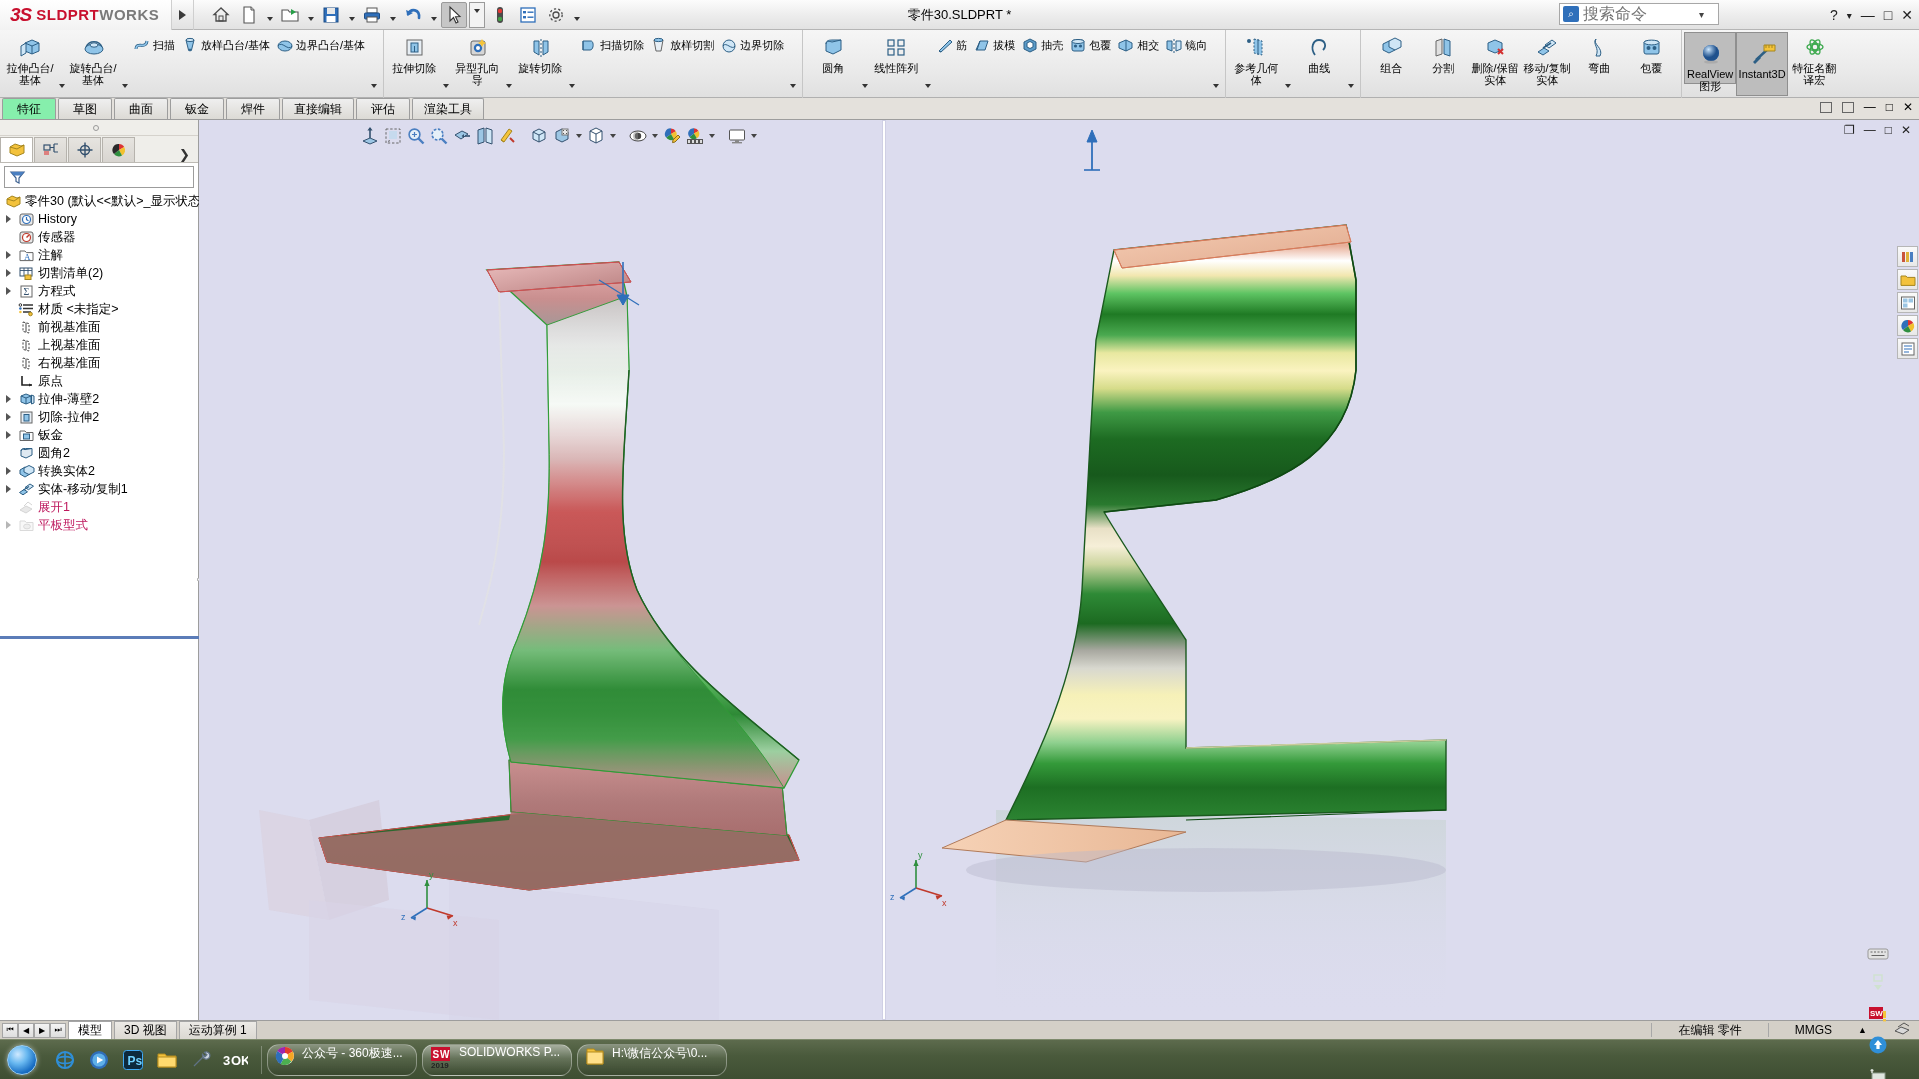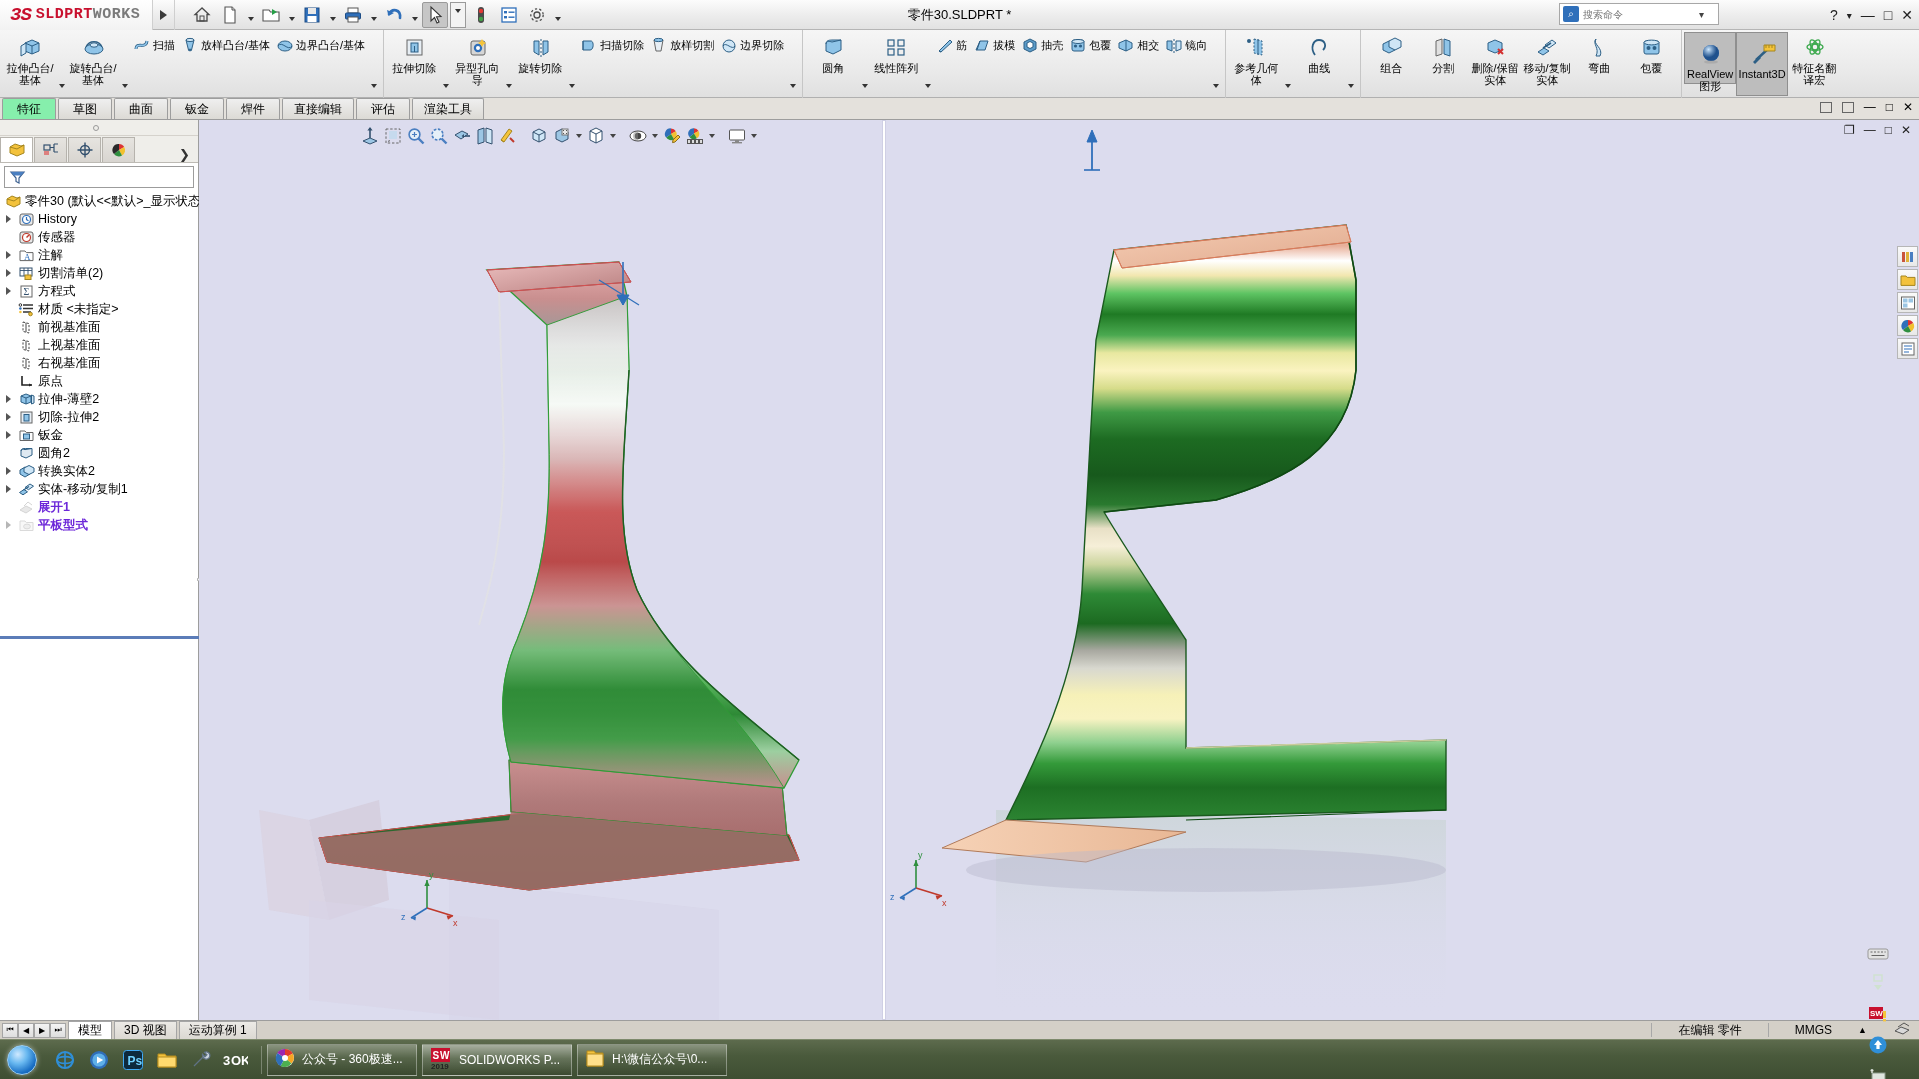--- a/index.html
+++ b/index.html
@@ -18,38 +18,37 @@
     position:absolute; left:0; top:0; width:1919px; height:30px;
     background: linear-gradient(#fcfcfc,#ececec 55%,#e2e2e2);
     border-bottom:1px solid #b5b5b5;
     display:flex; align-items:center;
   }
   .sw-logo {
     display:flex; align-items:center; height:30px; padding:0 12px 0 10px;
     background: linear-gradient(#ffffff,#f2f2f2);
     border-right:1px solid #cfcfcf;
     min-width:152px;
-    font-family:Liberation Mono, monospace;
   }
   .sw-logo .ds { color:#c8102e; font-weight:bold; font-size:19px; font-style:italic; letter-spacing:-1px;}
   .sw-logo .solid { color:#c8102e; font-weight:bold; font-size:15px; letter-spacing:.5px; margin-left:5px;}
   .sw-logo .works { color:#7a7a7a; font-weight:bold; font-size:15px; letter-spacing:.5px;}
   .tri-expand { width:22px; height:30px; display:flex; align-items:center; justify-content:center;
     border-right:1px solid #cfcfcf;}
   .tri-expand i { width:0;height:0;border-left:7px solid #3a3a3a;border-top:5px solid transparent;border-bottom:5px solid transparent;}
   .qat { display:flex; align-items:center; gap:2px; padding-left:14px; height:30px;}
   .qbtn { width:26px; height:26px; display:flex; align-items:center; justify-content:center; border:1px solid transparent; border-radius:2px;}
   .qbtn.sel { background:#c6c6c6; border:1px solid #9a9a9a; }
   .qcaret { width:11px; height:26px; display:flex; align-items:flex-end; justify-content:center; padding-bottom:7px;}
   .qcaret i { width:0;height:0;border-top:4px solid #333;border-left:3.5px solid transparent;border-right:3.5px solid transparent;}
   .qcaret.box { width:16px; border:1px solid #9a9a9a; height:26px; align-items:center; background:#f3f3f3;}
   .doc-title { position:absolute; left:0; right:0; text-align:center; font-size:13px; color:#000; pointer-events:none;}
   .search-wrap { position:absolute; right:200px; top:3px; display:flex; align-items:center;}
   .search-box { width:160px; height:22px; background:#fff; border:1px solid #a7a7a7; display:flex; align-items:center; padding-left:3px; gap:4px;}
-  .search-box input { border:0; outline:0; font-size:10px; width:112px; color:#555; font-family:inherit; background:transparent;}
+  .search-box input { border:0; outline:0; font-size:16px; width:112px; color:#555; font-family:inherit; background:transparent;}
   .sicon { width:16px;height:16px;background:#2f6fba;border-radius:2px; display:flex;align-items:center;justify-content:center;color:#fff;font-size:10px;}
   .win-ctrls { position:absolute; right:6px; top:0; height:30px; display:flex; align-items:center; gap:9px; font-size:14px; color:#222;}
   .win-ctrls span{cursor:default;}
 
   
   .ribbon {
     position:absolute; left:0; top:30px; width:1919px; height:68px;
     background: linear-gradient(#f6f6f6,#eaeaea 60%,#e0e0e0);
     border-bottom:1px solid #b0b0b0;
     display:flex; align-items:stretch;
@@ -87,21 +86,21 @@
     background: linear-gradient(#e6e4e0,#d8d5d0); border:1px solid #b6b3ad; border-bottom:none; margin-right:1px;}
   .lptab.active{ background:#fff;}
   .lp-more { margin-left:auto; padding-right:8px; font-size:13px; color:#333;}
   .lp-filter { height:22px; margin:3px 4px 0 4px; border:1px solid #9c9c9c; background:#fff; display:flex; align-items:center; padding-left:4px;}
   .tree { padding:4px 0 0 2px; font-size:12.5px; }
   .trow { display:flex; align-items:center; height:18px; gap:3px; white-space:nowrap;}
   .tarrow { width:13px; display:flex; justify-content:center; align-items:center;}
   .tarrow i { width:0;height:0;border-left:5px solid #555; border-top:4px solid transparent;border-bottom:4px solid transparent;}
   .ticon { width:17px; height:17px; flex:none; display:flex; align-items:center; justify-content:center;}
   .tlbl { font-size:12.5px; color:#000;}
-  .tlbl.dim { color:#6d28d9;font-weight:bold;}
+  .tlbl.dim { color:#be185d;}
   .trow.root .tlbl { font-size:12.5px;}
   .lp-split { position:absolute; left:0; top:516px; width:199px; height:3px; background:#5b7cb8;}
   .lp-handle-dot{ position:absolute; left:197px; top:457px; width:5px;height:5px;border:1px solid #9b9b9b;border-radius:50%; background:#f3f3f3;}
 
   
   .gfx { position:absolute; left:199px; top:120px; width:1720px; height:900px; background:#dcdcee; overflow:hidden;}
   .gfx-toolbar { position:absolute; left:160px; top:5px; display:flex; align-items:center; gap:1px; z-index:5;}
   .gt { width:22px; height:22px; display:flex; align-items:center; justify-content:center;}
   .gcaret { width:10px;height:22px;display:flex;align-items:center;justify-content:center;}
   .gcaret i{width:0;height:0;border-top:4px solid #444;border-left:3.5px solid transparent;border-right:3.5px solid transparent;}
@@ -132,23 +131,23 @@
   .taskbar { position:absolute; left:0; top:1039px; width:1919px; height:40px;
     background: linear-gradient(#5d6b4d,#4a5a3c 40%,#3e4e32);
     display:flex; align-items:center; border-top:1px solid #7d8a6c; }
   .start { width:44px; height:38px; display:flex; align-items:center; justify-content:center; }
   .start .orb { width:30px;height:30px;border-radius:50%;
     background: radial-gradient(circle at 35% 30%, #cfe9ff 0%, #68b8f0 35%, #1a6fc4 70%, #0c4d94 100%);
     border:1px solid #9fd0f5; box-shadow:0 0 5px rgba(255,255,255,.5);}
   .qlaunch { display:flex; align-items:center; gap:8px; padding:0 8px; }
   .qli { width:26px;height:26px; display:flex; align-items:center; justify-content:center;}
   .tb-sep { width:1px; height:28px; background:rgba(255,255,255,.28); margin:0 5px;}
-  .tbtn { height:32px; min-width:150px; max-width:150px; margin-right:5px; display:flex; align-items:center; gap:6px; padding:0 6px;
+  .tbtn { height:32px; min-width:150px; max-width:150px; margin-right:5px; display:flex; gap:6px; padding:0 6px;
     background: linear-gradient(rgba(255,255,255,.30),rgba(255,255,255,.07) 45%, rgba(0,0,0,.10));
-    border:1px solid rgba(255,255,255,.35); border-radius:0; color:#fff; font-size:12px; overflow:hidden; white-space:nowrap;}
+    border:1px solid rgba(255,255,255,.35); border-radius:12px; color:#fff; font-size:12px; overflow:hidden; white-space:nowrap;}
   .tbtn.active { background: linear-gradient(rgba(255,255,255,.48),rgba(255,255,255,.16) 45%, rgba(0,0,0,.08));}
   .tray { margin-left:auto; display:flex; align-items:center; gap:9px; padding-right:6px; color:#fff;flex-direction:column;}
   .clock { text-align:center; font-size:12px; line-height:15px; color:#fff; padding:0 8px;}
   .showdesk { width:12px; height:38px; background:linear-gradient(rgba(255,255,255,.25),rgba(255,255,255,.05)); border-left:1px solid rgba(255,255,255,.45);}
 </style>
 </head>
 <body>
 
 <div class="app">
 

